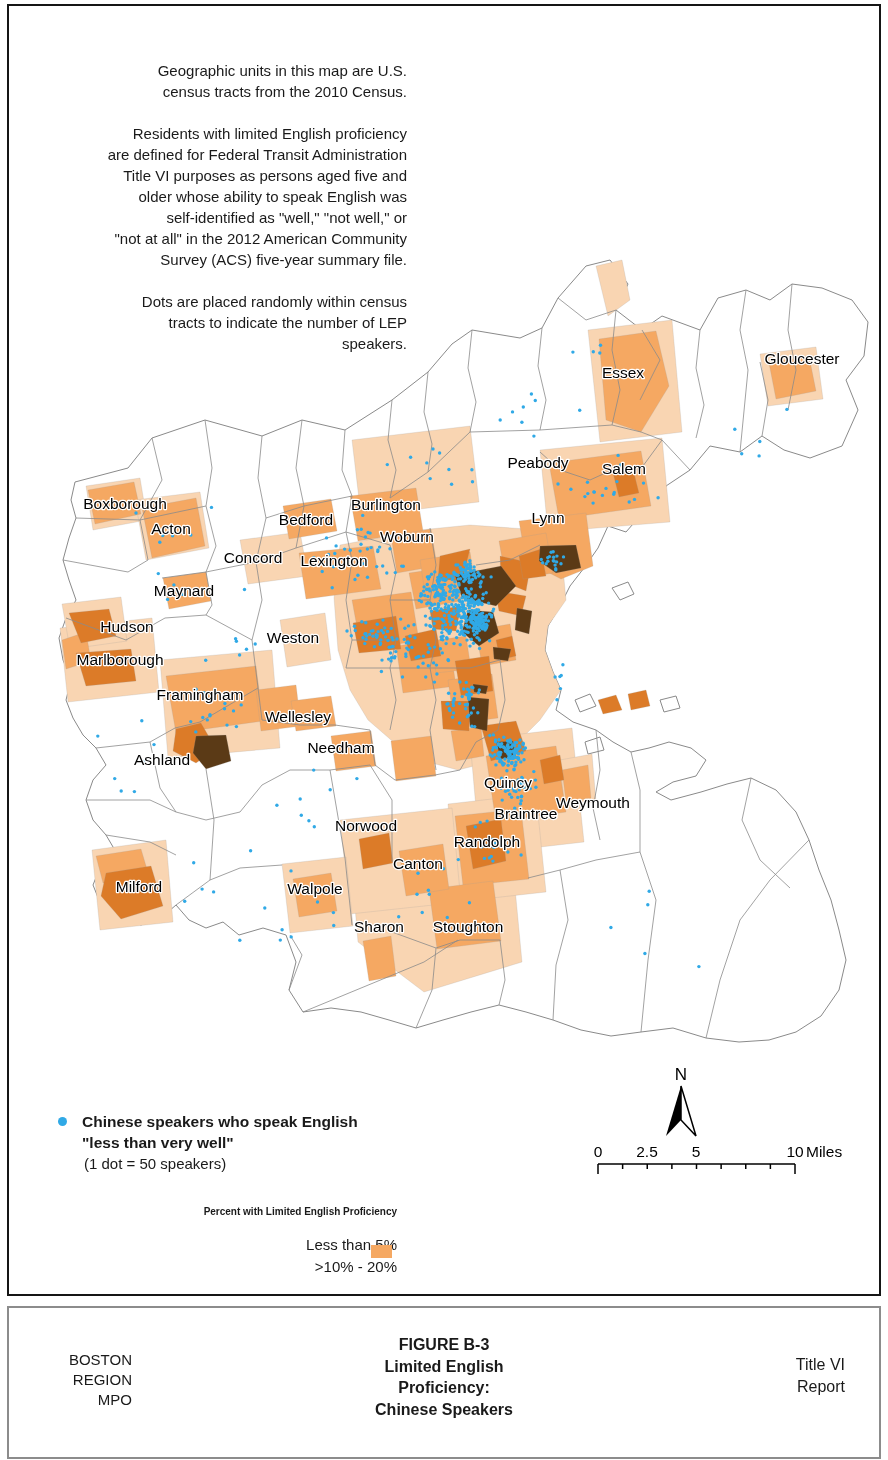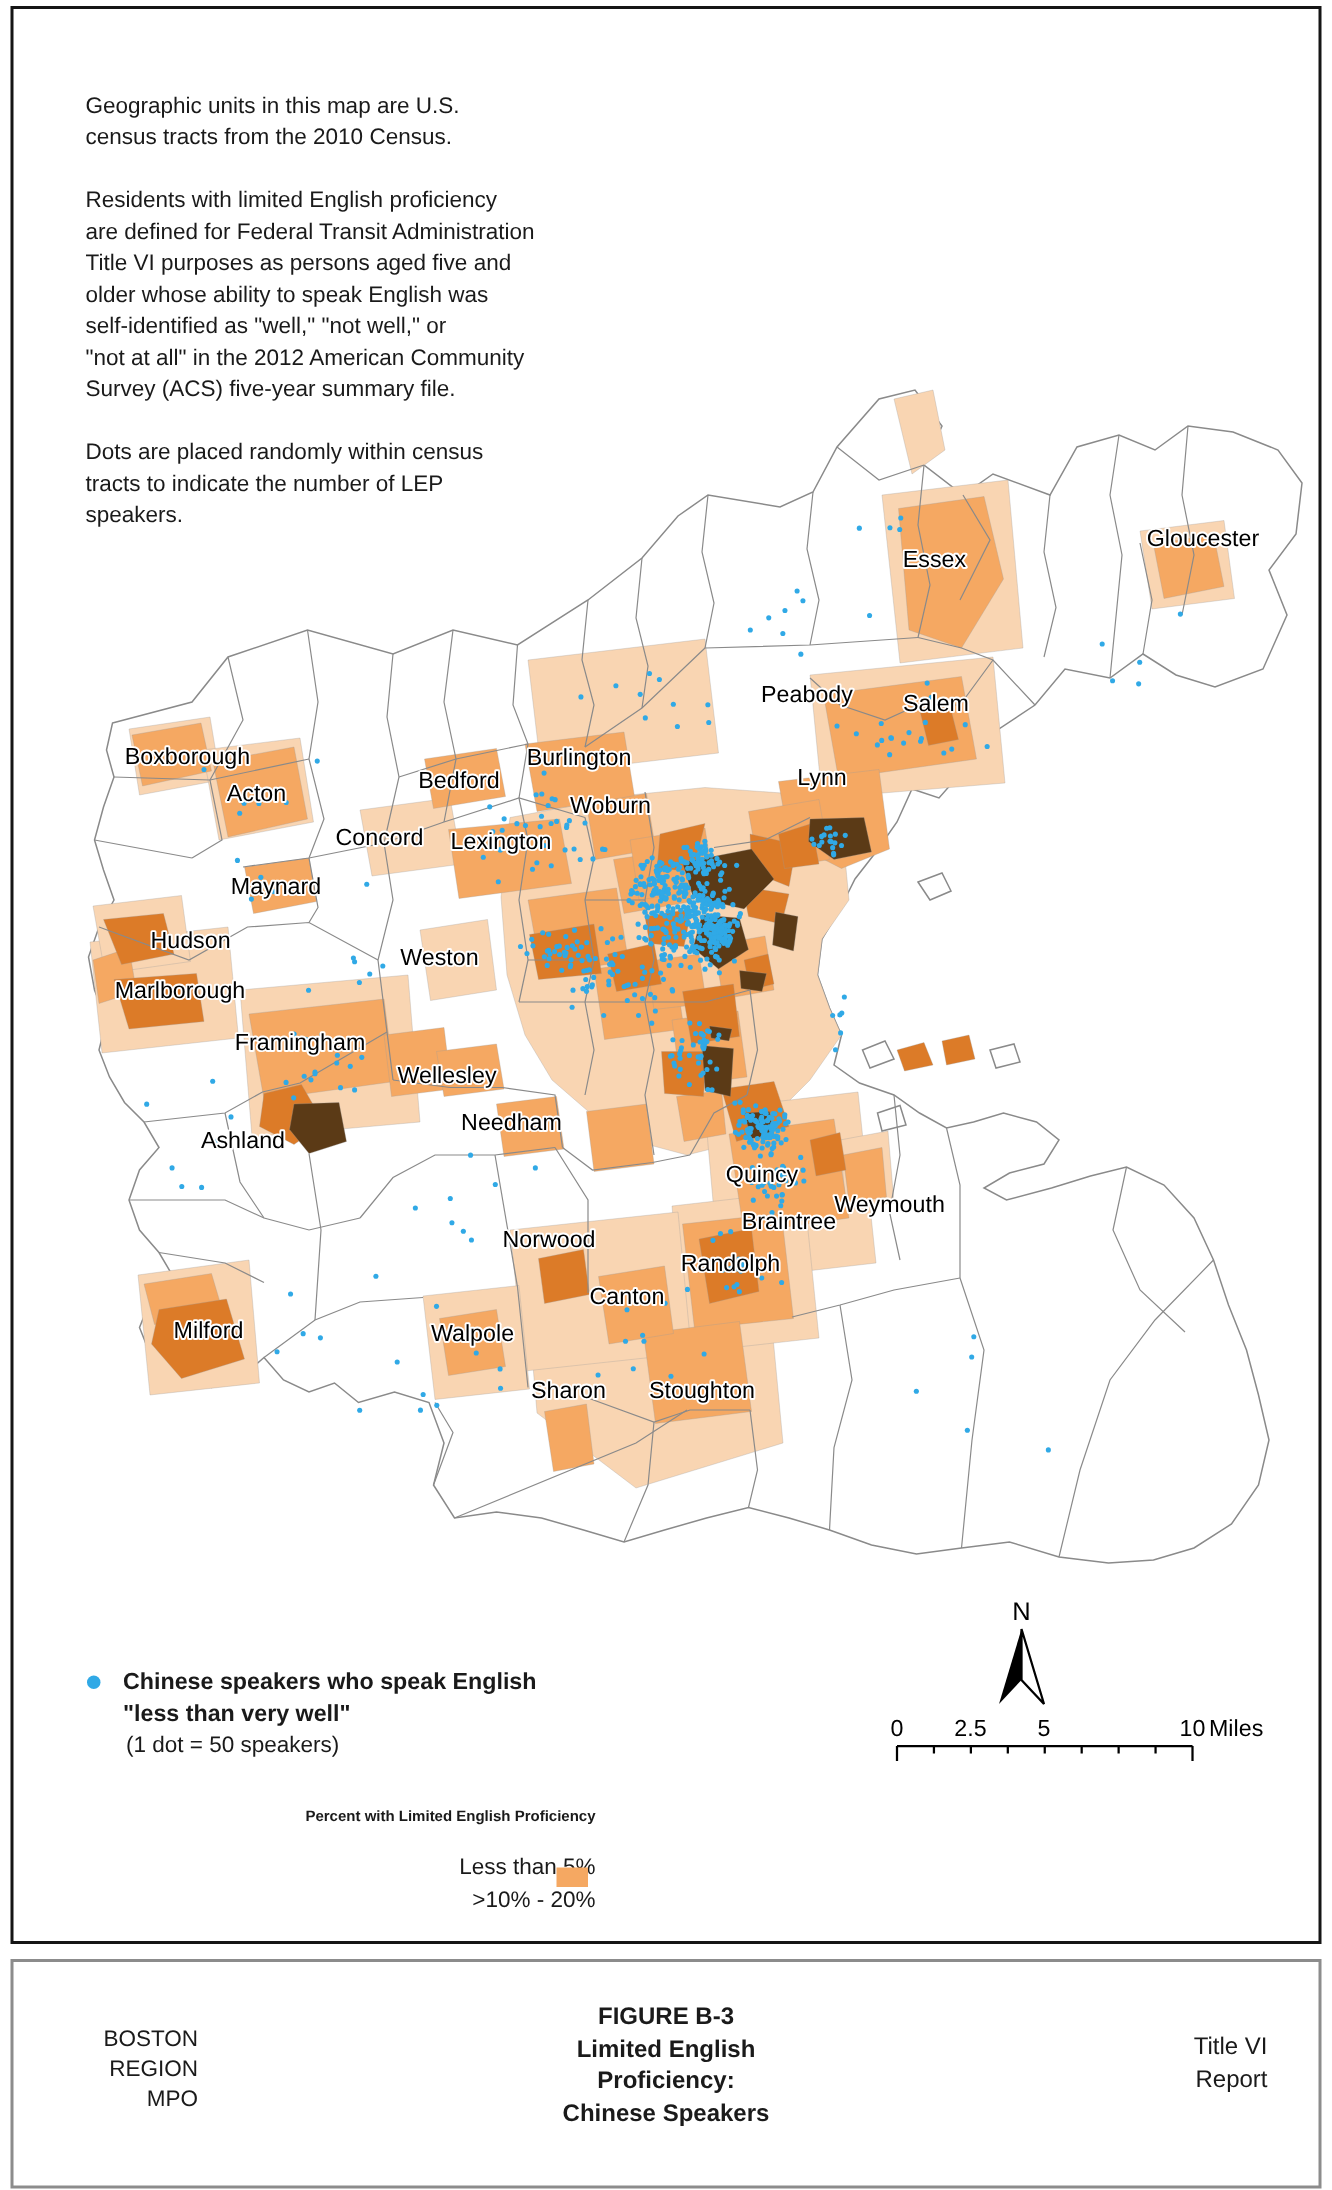--- a/index.html
+++ b/index.html
@@ -2,21 +2,21 @@
 <html><head>
 <meta charset="utf-8">
 <style>
   html,body{margin:0;padding:0;background:#fff;}
   .page{position:relative;width:888px;height:1460px;background:#fff;
         font-family:"Liberation Sans", sans-serif;color:#1a1a1a;overflow:hidden;}
   .figure-box{position:absolute;left:7px;top:4px;width:870px;height:1288px;
               border:2px solid #151515;background:#fff;}
   .map-svg{position:absolute;left:0;top:0;width:888px;height:1460px;z-index:1;}
   .notes{position:absolute;left:57px;top:60px;width:350px;font-size:15px;
-         line-height:21px;z-index:2;}
+         line-height:21px;z-index:2;text-align:right;}
   .notes .para{margin:0 0 21px 0;white-space:pre-line;}
   .legend{position:absolute;left:57px;top:1072px;z-index:2;width:340px;margin-top:39px;}
   .dot-row{display:flex;}
   .dot-glyph{width:9px;height:9px;border-radius:50%;margin:6px 15px 0 1px;flex:0 0 auto;}
   .dot-text-bold{font-weight:bold;font-size:15.5px;line-height:21px;white-space:pre-line;}
   .dot-sub{font-size:15px;line-height:21px;margin-left:27px;}
   .lep-title{font-weight:bold;font-size:10px;margin:32px 0 6px 0;text-align:right;}
   .lep-items{margin-left:1px;}
   .lep-row{display:flex;align-items:flex-end;height:22px;flex-direction:column;}
   .lep-swatch{width:21px;height:13px;margin-right:5px;flex:0 0 auto;}

